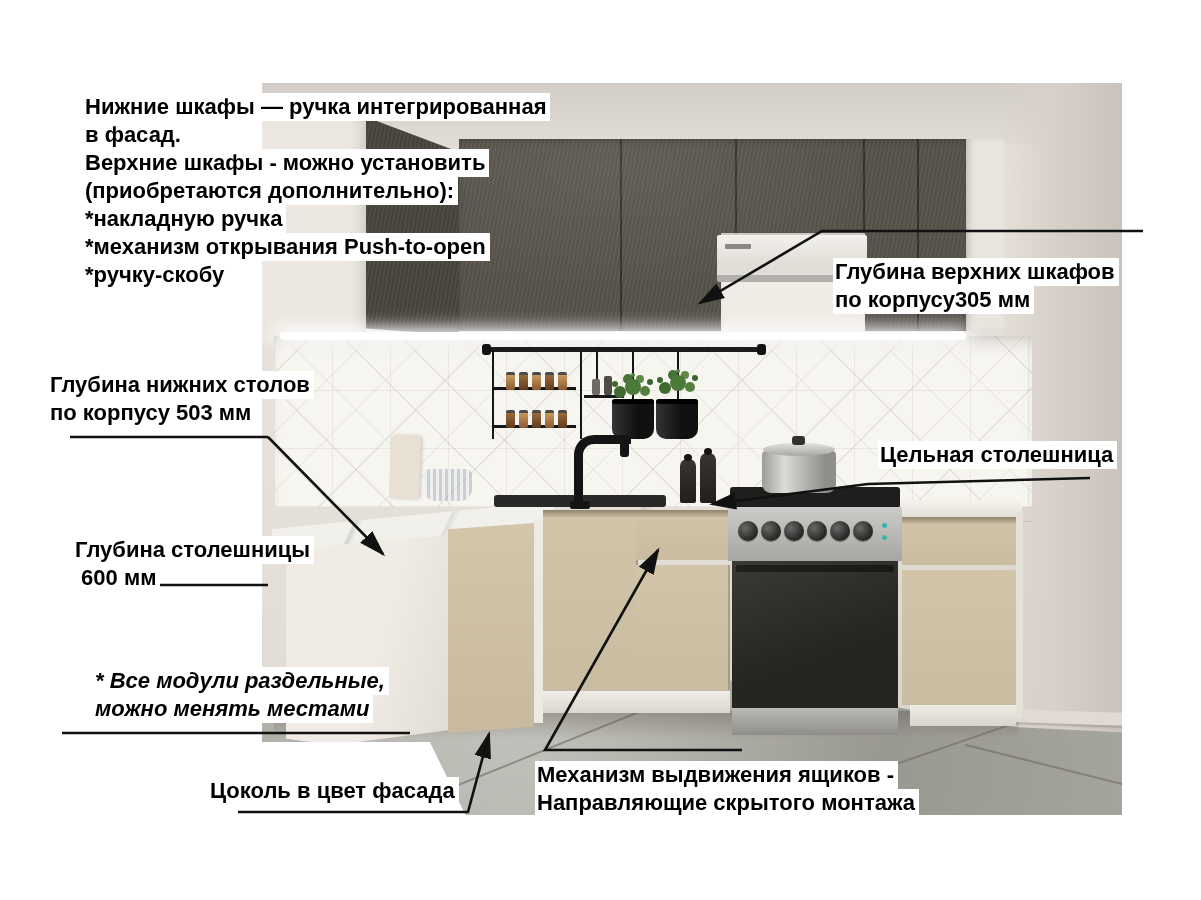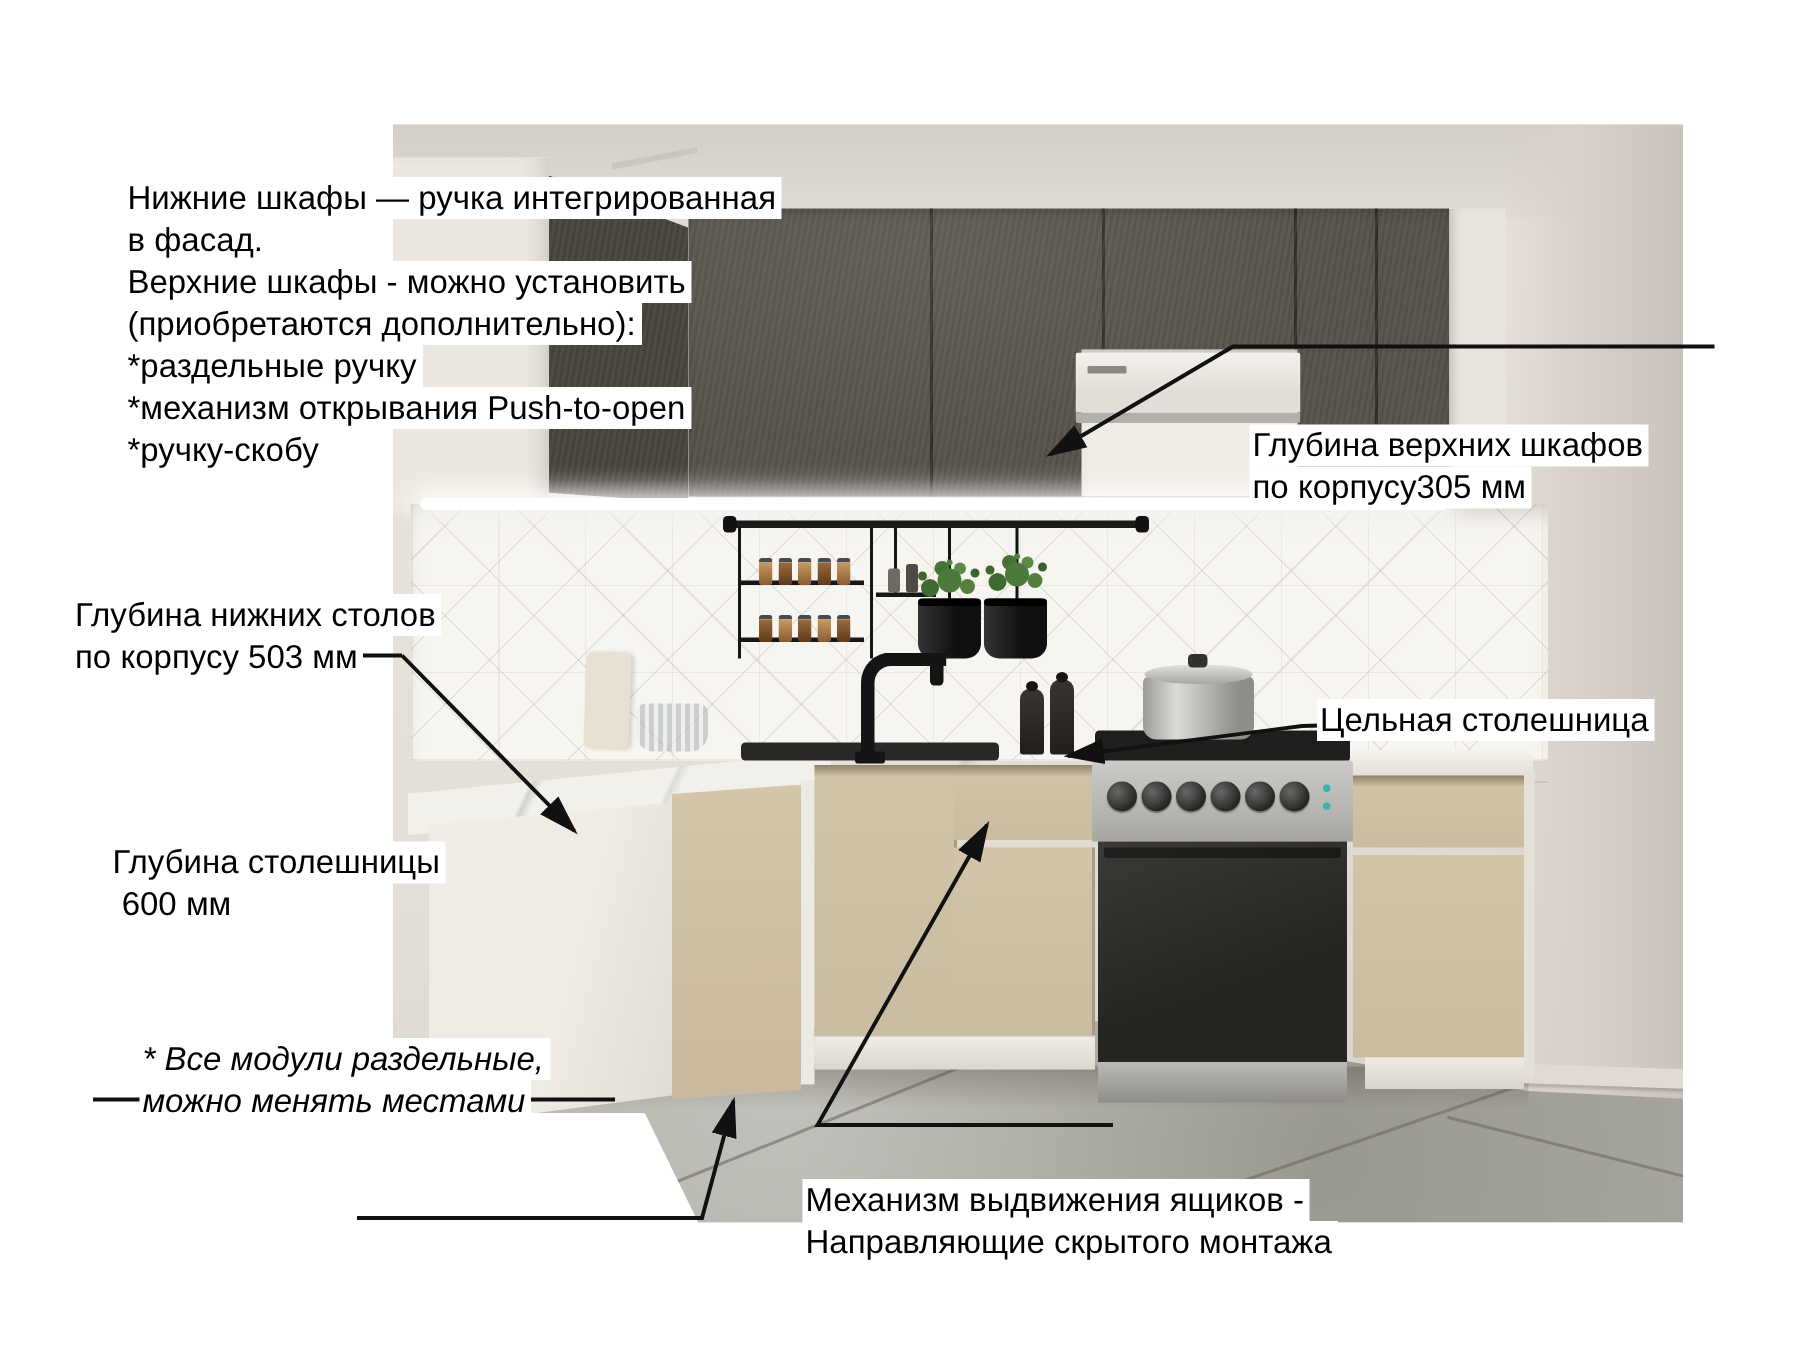--- a/index.html
+++ b/index.html
@@ -144,21 +144,21 @@
   .s3{left:-10px;top:52px;width:310px;transform:rotate(-4deg);}
   .s4{left:700px;top:125px;width:200px;transform:rotate(14deg);}
   .floor-shadow{left:12px;top:628px;width:745px;height:28px;z-index:3;
        background:linear-gradient(180deg,rgba(66,59,48,.30),rgba(66,59,48,0));}
   .baseboard-right{left:752px;top:628px;width:110px;height:13px;background:#e0dad2;transform:rotate(2deg);
        box-shadow:0 2px 2px rgba(0,0,0,.18);z-index:3;}
   
   .white-patch{position:absolute;left:240px;top:742px;width:226px;height:74px;background:#fff;z-index:2;
        clip-path:polygon(0 0,84% 0,100% 100%,0 100%);}
   .lines-svg{position:absolute;left:0;top:0;width:1201px;height:900px;z-index:3;pointer-events:none;}
-  .ann{position:absolute;z-index:4;font-weight:normal;font-size:22px;line-height:27px;color:#000;margin-top:25px;}
+  .ann{position:absolute;z-index:4;font-weight:bold;font-size:22px;line-height:27px;color:#000;}
   .ann .hl{display:table;background:#ffffff;padding:0 4px 1px 2px;white-space:pre;}
   .ann.italic{font-style:italic;text-align:center;}
   .a-top{left:83px;top:93px;}
   .a-upper{left:833px;top:258px;}
   .a-base{left:48px;top:371px;}
   .a-solid{left:878px;top:441px;}
   .a-depth{left:73px;top:536px;}
   .a-modules{left:93px;top:667px;}
   .a-plinth{left:208px;top:777px;}
   .a-drawer{left:535px;top:761px;}
@@ -284,21 +284,21 @@
       <polyline points="238,812 468,812 489,734" marker-end="url(#ah)"></polyline>
       <polyline points="742,750 545,750 658,550" marker-end="url(#ah)"></polyline>
     </g>
   </svg>
 
   <div class="ann a-top">
     <span class="hl">Нижние шкафы — ручка интегрированная</span>
     <span class="hl">в фасад.</span>
     <span class="hl">Верхние шкафы - можно установить</span>
     <span class="hl">(приобретаются дополнительно):</span>
-    <span class="hl">*раздельные ручку</span>
+    <span class="hl">*накладную ручка</span>
     <span class="hl">*механизм открывания Push-to-open</span>
     <span class="hl">*ручку-скобу</span>
   </div>
 
   <div class="ann a-upper">
     <span class="hl">Глубина верхних шкафов</span>
     <span class="hl">по корпусу305 мм</span>
   </div>
 
   <div class="ann a-base">
@@ -313,19 +313,22 @@
   <div class="ann a-depth">
     <span class="hl">Глубина столешницы</span>
     <span class="hl"> 600 мм</span>
   </div>
 
   <div class="ann a-modules italic">
     <span class="hl">* Все модули раздельные,</span>
     <span class="hl">можно менять местами</span>
   </div>
 
+  <div class="ann a-plinth">
+    <span class="hl">Цоколь в цвет фасада</span>
+  </div>
 
   <div class="ann a-drawer">
     <span class="hl">Механизм выдвижения ящиков -</span>
     <span class="hl">Направляющие скрытого монтажа</span>
   </div>
 
 </div>
 
 </body></html>

